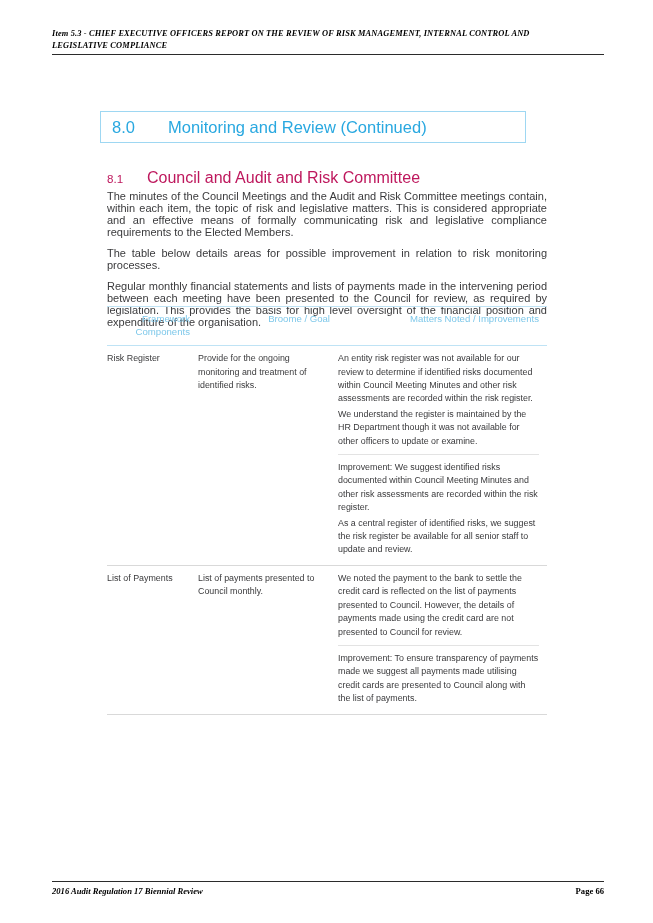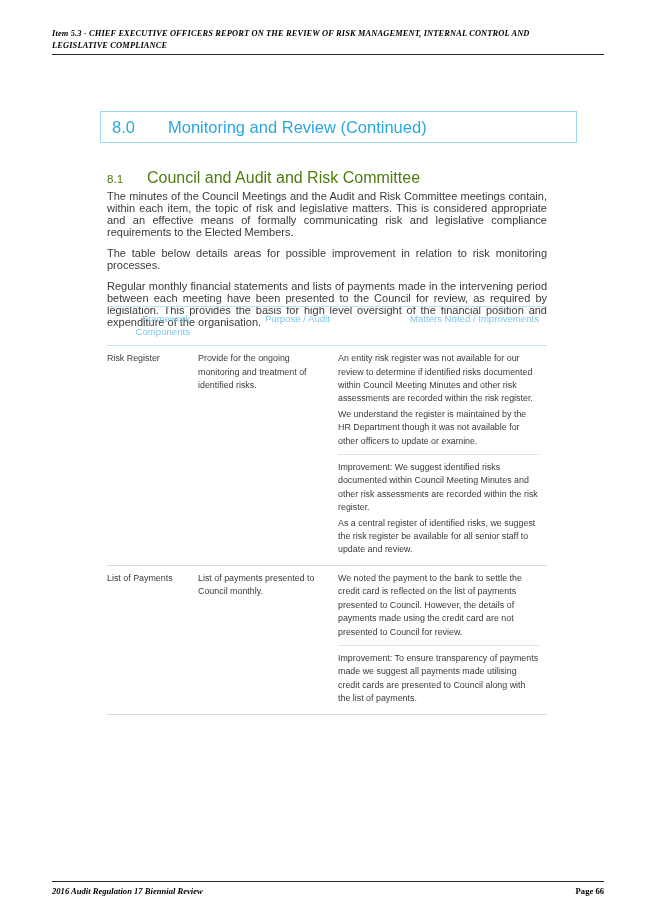--- a/index.html
+++ b/index.html
@@ -45,21 +45,21 @@
     margin-top: 3px;
     border-bottom: 1.3px solid #2b2b2b;
     width: 100%;
   }
 
   
   .section-box {
     position: absolute;
     left: 100px;
     top: 111px;
-    width: 477px;
+    width: 426px;
     height: 32px;
     border: 1px solid #9ed7f2;
     box-sizing: border-box;
     display: flex;
     align-items: center;
   }
   .section-num {
     color: #29a8e0;
     font-size: 16.5px;
     margin-left: 11px;
@@ -73,21 +73,21 @@
   }
 
   
   .subhead {
     position: absolute;
     left: 107px;
     top: 169px;
     width: 447px;
     display: flex;
     align-items: baseline;
-    color: #4d7c0f;
+    color: #be185d;
   }
   .subhead-num {
     width: 40px;
     font-size: 11.6px;
   }
   .subhead-text {
     font-size: 16px;
   }
 
   
@@ -241,21 +241,21 @@
 
   <table class="tbl">
     <colgroup>
       <col class="c1">
         <col class="c2">
         <col class="c3">
     </colgroup>
     <thead>
       <tr>
         <th>Framework Components</th>
-        <th>Purpose / Audit</th>
+        <th>Broome / Goal</th>
         <th>Matters Noted / Improvements</th>
       </tr>
     </thead>
     <tbody>
       <tr>
         <td>Risk Register</td>
         <td>Provide for the ongoing monitoring and treatment of identified risks.</td>
         <td>
           <p class="cell-p">An entity risk register was not available for our review to determine if identified risks documented within Council Meeting Minutes and other risk assessments are recorded within the risk register.</p>
           <p class="cell-p">We understand the register is maintained by the HR Department though it was not available for other officers to update or examine.</p>

